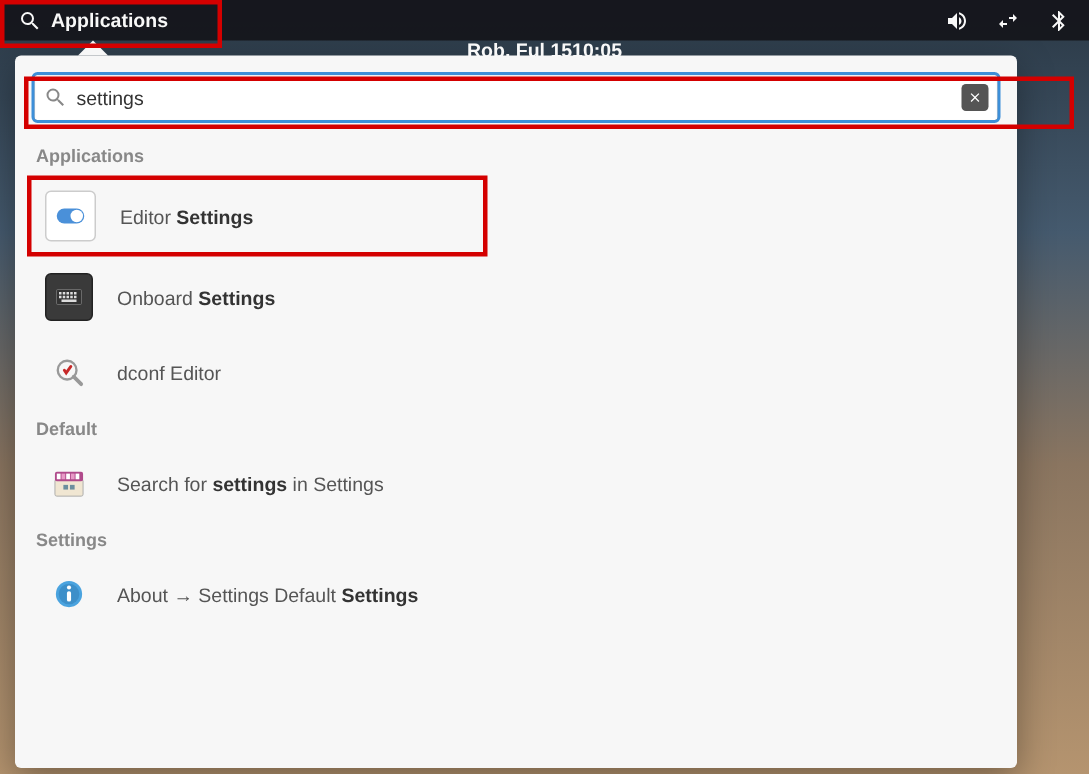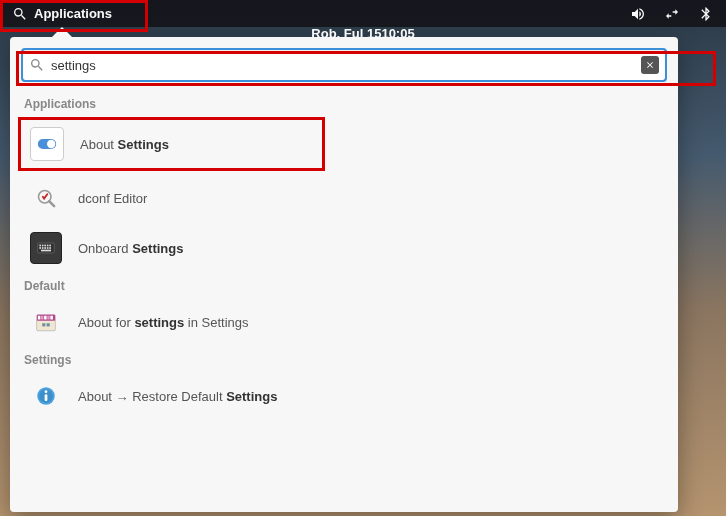--- a/index.html
+++ b/index.html
@@ -160,34 +160,21 @@
   <div class="section-header">Applications</div>
 
   <div class="result-row first">
     <div class="app-icon first">
       <svg viewBox="0 0 24 14">
           <rect x="1" y="1" width="22" height="12" rx="6" fill="#4a90d9"></rect>
           <circle cx="17" cy="7" r="5" fill="#fff"></circle>
         </svg>
     </div>
     <div class="result-label">
-      <span>About </span><b>Settings</b><span></span>
-    </div>
-  </div>
-
-  <div class="result-row">
-    <div class="app-icon ic-dconf">
-      <svg viewBox="0 0 32 32">
-          <circle cx="14" cy="14" r="10" fill="none" stroke="#999" stroke-width="2.5"></circle>
-          <path d="M11 14 L13 17 L18 10" stroke="#c62828" stroke-width="3" fill="none" stroke-linecap="round"></path>
-          <line x1="21" y1="21" x2="29" y2="29" stroke="#999" stroke-width="4" stroke-linecap="round"></line>
-        </svg>
-    </div>
-    <div class="result-label">
-      <span>dconf Editor</span><b></b><span></span>
+      <span>Editor </span><b>Settings</b><span></span>
     </div>
   </div>
 
   <div class="result-row">
     <div class="app-icon ic-keyboard">
       <svg viewBox="0 0 24 24">
           <rect x="2" y="6" width="20" height="12" rx="1" fill="#333" stroke="#888" stroke-width="0.5"></rect>
           <rect x="4" y="8" width="2" height="2" fill="#ddd"></rect>
           <rect x="7" y="8" width="2" height="2" fill="#ddd"></rect>
           <rect x="10" y="8" width="2" height="2" fill="#ddd"></rect>
@@ -199,53 +186,66 @@
           <rect x="13" y="11" width="2" height="2" fill="#ddd"></rect>
           <rect x="16" y="11" width="2" height="2" fill="#ddd"></rect>
           <rect x="6" y="14" width="12" height="2" fill="#ddd"></rect>
         </svg>
     </div>
     <div class="result-label">
       <span>Onboard </span><b>Settings</b><span></span>
     </div>
   </div>
 
+  <div class="result-row">
+    <div class="app-icon ic-dconf">
+      <svg viewBox="0 0 32 32">
+          <circle cx="14" cy="14" r="10" fill="none" stroke="#999" stroke-width="2.5"></circle>
+          <path d="M11 14 L13 17 L18 10" stroke="#c62828" stroke-width="3" fill="none" stroke-linecap="round"></path>
+          <line x1="21" y1="21" x2="29" y2="29" stroke="#999" stroke-width="4" stroke-linecap="round"></line>
+        </svg>
+    </div>
+    <div class="result-label">
+      <span>dconf Editor</span><b></b><span></span>
+    </div>
+  </div>
+
   <div class="section-header">Default</div>
 
   <div class="result-row">
     <div class="app-icon ic-appcenter">
       <svg viewBox="0 0 32 32">
           <rect x="1" y="12" width="30" height="18" rx="2" fill="#f0e6d2" stroke="#aaa"></rect>
           <rect x="1" y="4" width="30" height="10" rx="2" fill="#b04a8b"></rect>
           <rect x="3" y="6" width="4" height="6" fill="#fff"></rect>
           <rect x="8" y="6" width="4" height="6" fill="#e89ac7"></rect>
           <rect x="13" y="6" width="4" height="6" fill="#fff"></rect>
           <rect x="18" y="6" width="4" height="6" fill="#e89ac7"></rect>
           <rect x="23" y="6" width="4" height="6" fill="#fff"></rect>
           <rect x="10" y="18" width="5" height="5" fill="#6b8e9e"></rect>
           <rect x="17" y="18" width="5" height="5" fill="#6b8e9e"></rect>
         </svg>
     </div>
     <div class="result-label">
-      <span>About for </span><b>settings</b><span> in Settings</span>
+      <span>Search for </span><b>settings</b><span> in Settings</span>
     </div>
   </div>
 
   <div class="section-header">Settings</div>
 
   <div class="result-row">
     <div class="app-icon ic-info">
       <svg viewBox="0 0 32 32">
           <circle cx="16" cy="16" r="14" fill="#4aa3df"></circle>
           <circle cx="16" cy="16" r="11" fill="#3d8fc9"></circle>
           <circle cx="16" cy="9" r="2.2" fill="#fff"></circle>
           <rect x="13.8" y="13" width="4.4" height="11" rx="2" fill="#fff"></rect>
         </svg>
     </div>
     <div class="result-label">
-      <span>About → Restore Default </span><b>Settings</b><span></span>
+      <span>About → Settings Default </span><b>Settings</b><span></span>
     </div>
   </div>
 </div>
 
 <div class="hl hl-apps"></div>
 <div class="hl hl-search"></div>
 <div class="hl hl-first"></div>
 
 </body></html>

